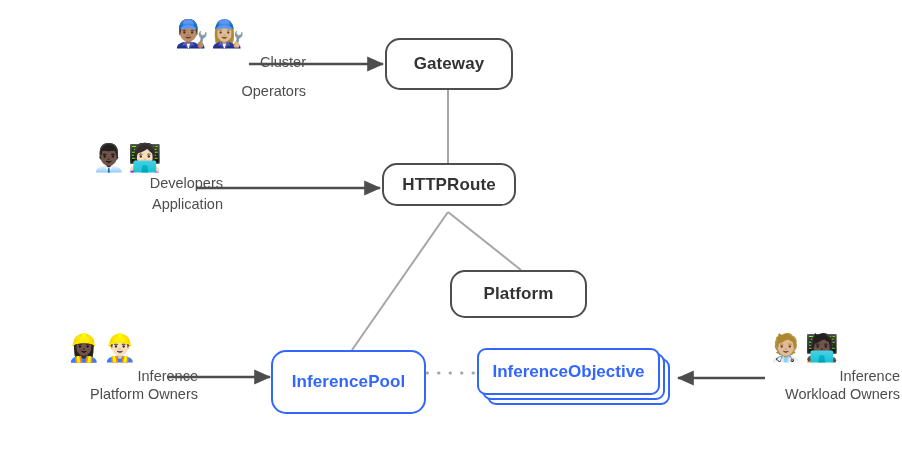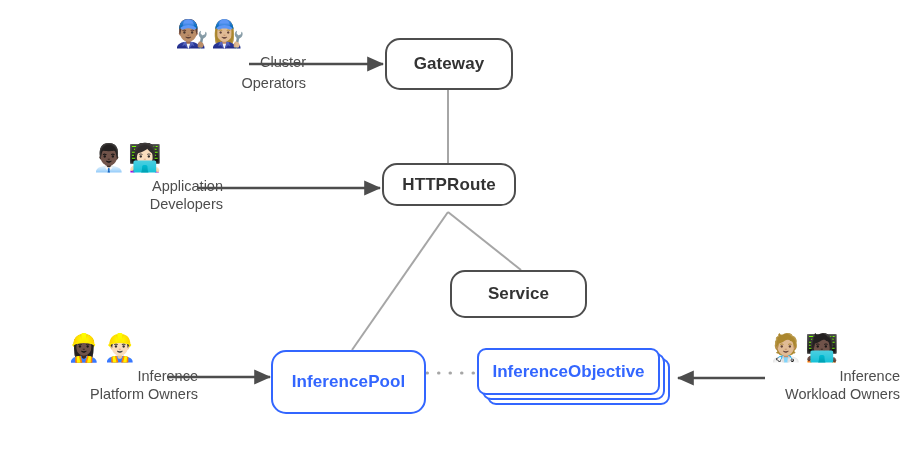--- a/index.html
+++ b/index.html
@@ -130,44 +130,44 @@
 
   <div class="node" style="left:385px; top:38px; width:128px; height:52px;">
     <span>Gateway</span>
   </div>
 
   <div class="node" style="left:382px; top:163px; width:134px; height:43px;">
     <span>HTTPRoute</span>
   </div>
 
   <div class="node" style="left:450px; top:270px; width:137px; height:48px;">
-    <span>Service</span>
+    <span>Platform</span>
   </div>
 
   <div class="node blue" style="left:271px; top:350px; width:155px; height:64px;">
     <span>InferencePool</span>
   </div>
 
   <div class="stack" style="left:477px; top:348px; width:193px; height:58px;">
     <div class="layer l3" style="width:183px; height:47px;"></div>
     <div class="layer l2" style="width:183px; height:47px;"></div>
     <div class="layer l1" style="width:183px; height:47px;"></div>
     <div class="label" style="width:183px; height:47px;">InferenceObjective</div>
   </div>
 
   <div class="persona" style="left:116px; top:18px;">
     <div class="emojis">👨🏽‍🔧👩🏼‍🔧</div>
     <div class="pname">Cluster</div>
-    <div class="pname" style="margin-top:3px;">Operators</div>
+    <div class="pname" style="margin-top:11px;">Operators</div>
   </div>
 
   <div class="persona" style="left:33px; top:142px;">
     <div class="emojis">👨🏿‍💼👩🏻‍💻</div>
+    <div class="pname" style="margin-top:0;">Developers</div>
     <div class="pname">Application</div>
-    <div class="pname" style="margin-top:0;">Developers</div>
   </div>
 
   <div class="persona" style="left:8px; top:332px;">
     <div class="emojis">👷🏿‍♀️👷🏻‍♂️</div>
     <div class="pname">Inference</div>
     <div class="pname" style="margin-top:0;">Platform Owners</div>
   </div>
 
   <div class="persona" style="left:710px; top:332px;">
     <div class="emojis">🧑🏼‍⚕️🧑🏿‍💻</div>

